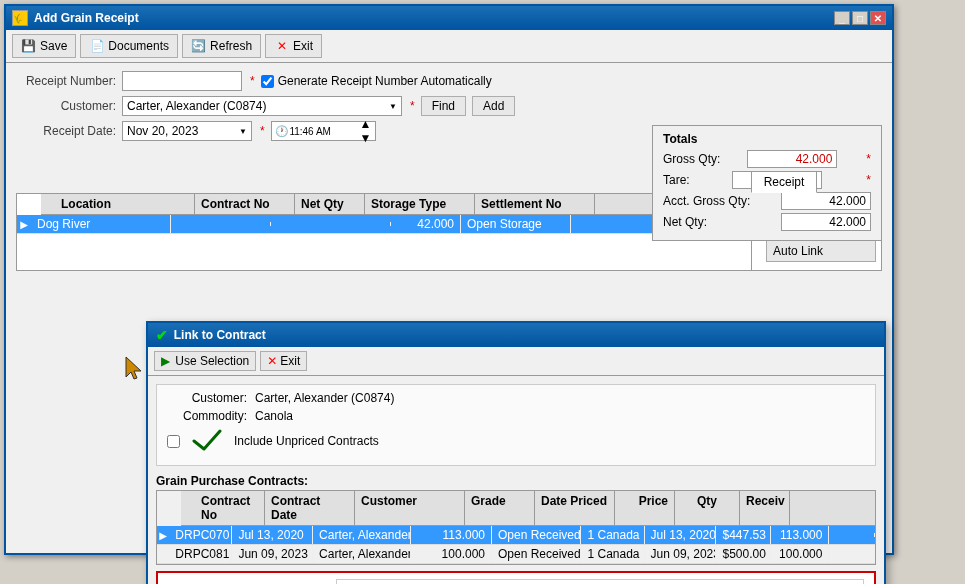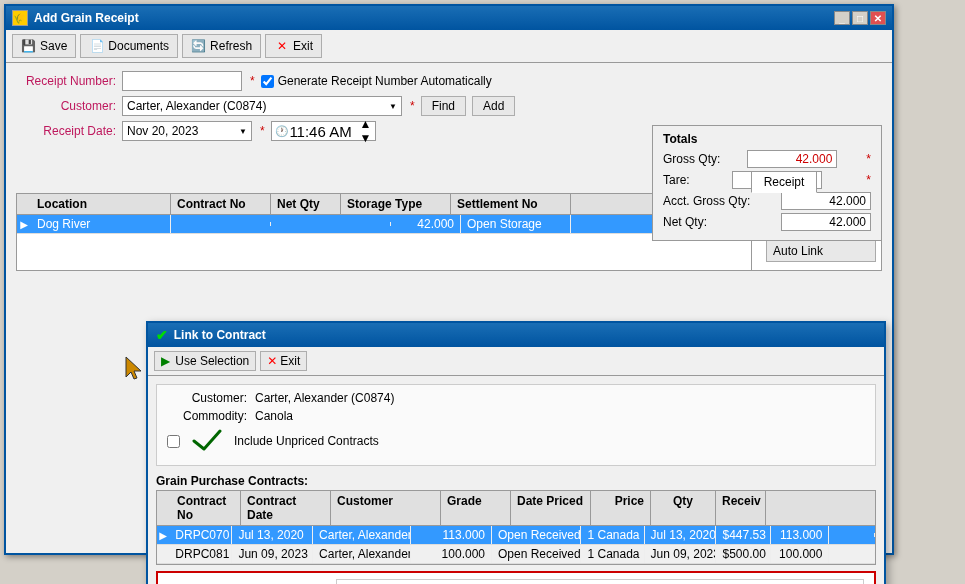--- a/index.html
+++ b/index.html
@@ -12,21 +12,21 @@
     .title-btn { width: 16px; height: 14px; background: #d4d0c8; border: 1px solid #888; display: flex; align-items: center; justify-content: center; font-size: 10px; cursor: pointer; }
     .title-btn.close { background: #e05050; color: white; font-weight: bold; }
 
     .toolbar { background: #f0f0f0; padding: 4px 6px; display: flex; gap: 4px; border-bottom: 1px solid #999; }
     .toolbar-btn { display: flex; align-items: center; gap: 3px; padding: 3px 8px; background: #e8e8e8; border: 1px solid #adadad; cursor: pointer; font-size: 12px; }
     .btn-icon { width: 16px; height: 16px; display: flex; align-items: center; justify-content: center; }
 
     .main-content { padding: 8px 10px; background: #f0f0f0; }
 
     .form-row { display: flex; align-items: center; margin-bottom: 5px; gap: 6px; }
-    .form-label { width: 100px; text-align: right; color: #be185d; }
+    .form-label { width: 100px; text-align: right; color: #404040; }
     .form-input { border: 1px solid #999; background: white; padding: 2px 4px; height: 20px; }
     .form-input-medium { width: 120px; }
     .required-star { color: #cc0000; margin-left: 2px; }
 
     .checkbox-label { display: flex; align-items: center; gap: 4px; }
     input[type=checkbox] { margin: 0; }
 
     .dropdown { border: 1px solid #999; background: white; padding: 2px 4px; height: 20px; display: flex; align-items: center; justify-content: space-between; width: 280px; }
     .dropdown-arrow { font-size: 8px; }
 
@@ -35,21 +35,21 @@
     .totals-box { position: absolute; right: 10px; top: 62px; border: 1px solid #999; padding: 6px 10px; background: #f0f0f0; width: 230px; }
     .totals-title { font-weight: bold; margin-bottom: 4px; }
     .totals-row { display: flex; justify-content: space-between; align-items: center; margin-bottom: 3px; }
     .totals-value { border: 1px solid #999; background: white; padding: 1px 4px; width: 90px; text-align: right; }
     .totals-value-red { color: #cc0000; }
 
     .tabs { display: flex; gap: 2px; margin-top: 8px; }
     .tab { padding: 3px 12px; background: #e0e0e0; border: 1px solid #999; border-bottom: none; cursor: pointer; }
     .tab.active { background: white; border-bottom: 1px solid white; z-index: 1; position: relative; }
 
-    .grid-header { display: flex; background: #e0e0e0; border-bottom: 1px solid #999; }
+    .grid-header { display: flex; background: #e0e0e0; border-bottom: 1px solid #999; margin-left: 24px; }
     .grid-col { padding: 3px 6px; border-right: 1px solid #999; font-weight: bold; }
     .grid-row { display: flex; align-items: center; border-bottom: 1px solid #ddd; }
     .grid-row.selected { background: #3399ff; color: white; }
     .grid-cell { padding: 2px 6px; border-right: 1px solid #eee; overflow: hidden; white-space: nowrap; }
     .grid-row-arrow { width: 14px; text-align: center; font-size: 10px; }
 
     .link-contract-overlay { position: absolute; top: 258px; left: 140px; width: 740px; background: #f0f0f0; border: 2px solid #0054a0; box-shadow: 3px 3px 8px rgba(0,0,0,0.3); z-index: 10; }
     .link-contract-title { background: linear-gradient(to bottom, #1a6eb5, #0054a0); color: white; padding: 4px 8px; display: flex; align-items: center; gap: 6px; font-size: 12px; font-weight: bold; }
     .link-contract-toolbar { padding: 4px 6px; border-bottom: 1px solid #999; display: flex; gap: 4px; }
 
@@ -142,21 +142,21 @@
 
     <div class="form-row">
       <span class="form-label">Receipt Date:</span>
       <div class="dropdown" style="width:130px;">
         <span>Nov 20, 2023</span>
         <span class="dropdown-arrow">▼</span>
       </div>
       <span class="required-star">*</span>
       <div style="display:flex; align-items:center; border:1px solid #999; background:white; padding: 1px 4px; height:20px;">
         <span style="font-size:11px;">🕐</span>
-        <input type="text" style="border: none; width: 70px; outline: none; font-size: 15px;" value="11:46 AM">
+        <input type="text" style="border: none; width: 70px; outline: none; font-size: 10px;" value="11:46 AM">
         <div style="display:flex; flex-direction:column; font-size:7px; cursor:pointer;">
           <span>▲</span>
           <span>▼</span>
         </div>
       </div>
     </div>
 
     <div class="totals-box">
       <div class="totals-title">Totals</div>
       <div class="totals-row">

